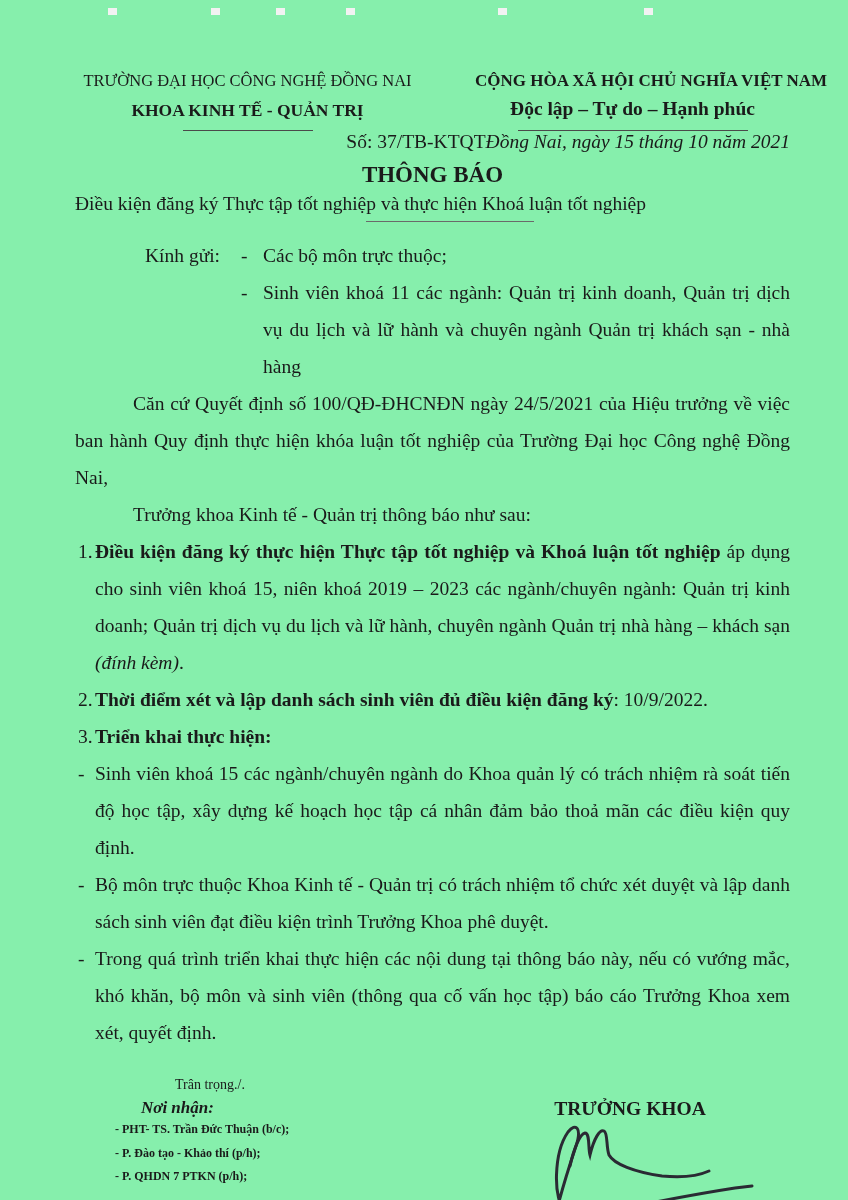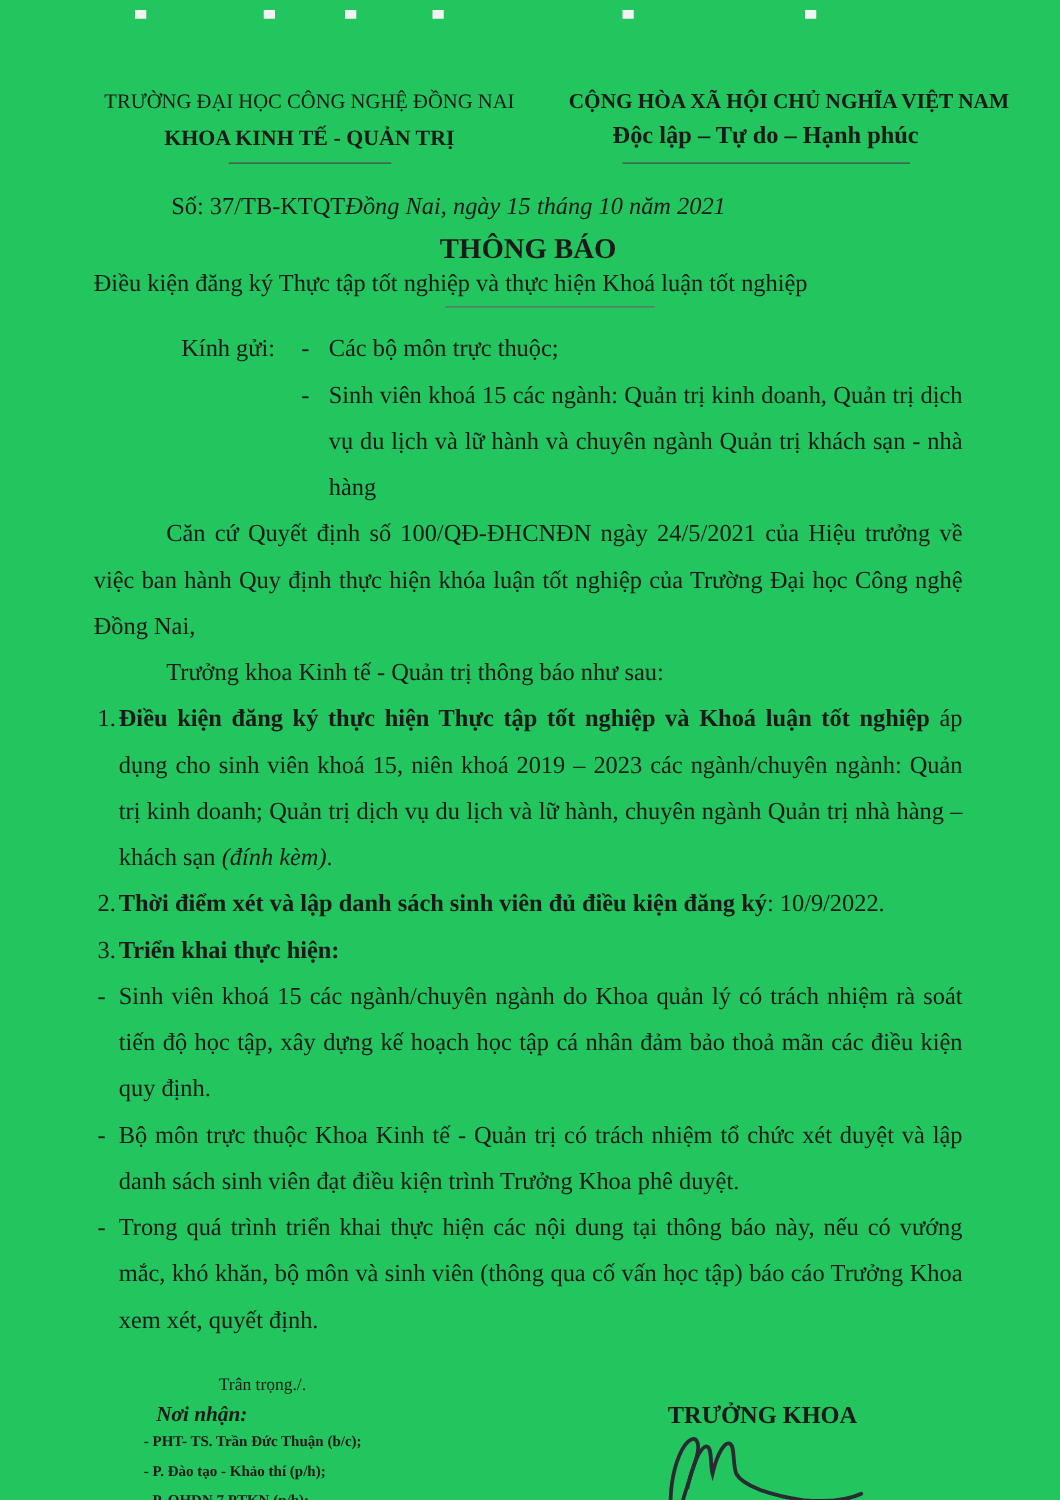--- a/index.html
+++ b/index.html
@@ -1,39 +1,39 @@
 <!DOCTYPE html>
 <html><head>
 <meta charset="utf-8">
 <style>
   html,body{margin:0;padding:0;background:#ffffff;}
   .page{
     position:relative;
     width:848px;height:1200px;
     box-sizing:border-box;
-    padding:70px 78px 0 75px;
-    background:#22c55e;
+    padding:70px 58px 0 75px;
+    background:#86efac;
     color:#1a1a1a;
     font-family:"Liberation Serif", serif;
     overflow:hidden;
   }
   .artifact{position:absolute;top:8px;width:9px;height:7px;background:#f2f2f2;}
   
   .hdr{display:flex;justify-content:space-between;}
   .hdr-left{width:345px;text-align:center;}
   .hdr-right{width:315px;text-align:center;}
   .hdr-l1{font-size:16.5px;line-height:22px;white-space:nowrap;}
   .hdr-l2{font-size:17.5px;font-weight:bold;line-height:22px;margin-top:7px;white-space:nowrap;}
   .hdr-r1{font-size:17px;font-weight:bold;line-height:22px;white-space:nowrap;text-align:right;}
   .hdr-r2{font-size:19.5px;font-weight:bold;line-height:24px;margin-top:5px;white-space:nowrap;}
   .rule{border:0;border-top:1.5px solid #4a4a4a;margin:9px auto 0;}
   .rule-left{width:130px;}
   .rule-right{width:230px;}
   
-  .numdate{display:flex;justify-content:flex-start;margin-top:24px;font-size:19.5px;}
+  .numdate{display:flex;justify-content:flex-end;font-size:19.5px;}
   .doc-num{margin-left:62px;}
   .place-date{font-style:italic;}
   
   .title{margin-top:9px;text-align:center;font-size:23px;font-weight:bold;}
   .subtitle{margin-top:5px;text-align:left;font-size:19.5px;}
   .rule-sub{width:168px;border:0;border-top:1.5px solid #6a6a6a;margin:6px auto 0;transform:translateX(17px);}
   
   .kinhgui{display:flex;margin-top:15px;font-size:19.5px;line-height:37px;}
   .kg-label{margin-left:70px;width:96px;flex:none;}
   .kg-items{flex:1;}
@@ -41,21 +41,21 @@
   .kg-dash{width:22px;flex:none;}
   .kg-text{flex:1;text-align:justify;}
   
   .para{font-size:19.5px;line-height:37px;text-align:justify;text-indent:58px;margin:0;}
   .li{position:relative;padding-left:20px;font-size:19.5px;line-height:37px;text-align:justify;margin:0;}
   .li .marker{position:absolute;left:3px;top:0;text-indent:0;}
   .closing{font-size:14px;margin:26px 0 0 100px;}
   
   .footer{display:flex;margin-top:5px;}
   .noinhan{margin-left:40px;width:300px;}
-  .noinhan-label{font-size:17px;font-weight:bold;font-style:italic;margin-left:10px;}
+  .noinhan-label{font-size:17px;font-weight:bold;font-style:italic;margin-left:26px;}
   .noinhan-item{font-size:12px;line-height:23.5px;font-weight:bold;}
   .signblock{margin-left:auto;width:320px;text-align:center;}
   .sign-title{font-size:19.5px;font-weight:bold;}
   .signature{display:block;margin:2px auto 0;transform:translateX(6px);}
   b,i,span,p,div{caret-color:transparent;}
 </style>
 </head>
 <body>
 
 <div class="page">
@@ -91,21 +91,21 @@
 
   <div class="kinhgui">
     <span class="kg-label">Kính gửi:</span>
     <div class="kg-items">
       <div class="kg-item">
         <span class="kg-dash">-</span>
         <span class="kg-text">Các bộ môn trực thuộc;</span>
       </div>
       <div class="kg-item">
         <span class="kg-dash">-</span>
-        <span class="kg-text">Sinh viên khoá 15 các ngành: Quản trị kinh doanh, Quản trị dịch vụ du lịch và lữ hành và chuyên ngành Quản trị khách sạn - nhà hàng</span>
+        <span class="kg-text">Sinh viên khoá 11 các ngành: Quản trị kinh doanh, Quản trị dịch vụ du lịch và lữ hành và chuyên ngành Quản trị khách sạn - nhà hàng</span>
       </div>
     </div>
   </div>
 
   <p class="para">Căn cứ Quyết định số 100/QĐ-ĐHCNĐN ngày 24/5/2021 của Hiệu trưởng về việc ban hành Quy định thực hiện khóa luận tốt nghiệp của Trường Đại học Công nghệ Đồng Nai,</p>
   <p class="para">Trưởng khoa Kinh tế - Quản trị thông báo như sau:</p>
 
   <p class="li">
     <span class="marker">1.</span><b>Điều kiện đăng ký thực hiện Thực tập tốt nghiệp và Khoá luận tốt nghiệp</b><span> áp dụng cho sinh viên khoá 15, niên khoá 2019 – 2023 các ngành/chuyên ngành: Quản trị kinh doanh; Quản trị dịch vụ du lịch và lữ hành, chuyên ngành Quản trị nhà hàng – khách sạn </span><i>(đính kèm)</i><span>.</span>
   </p>

